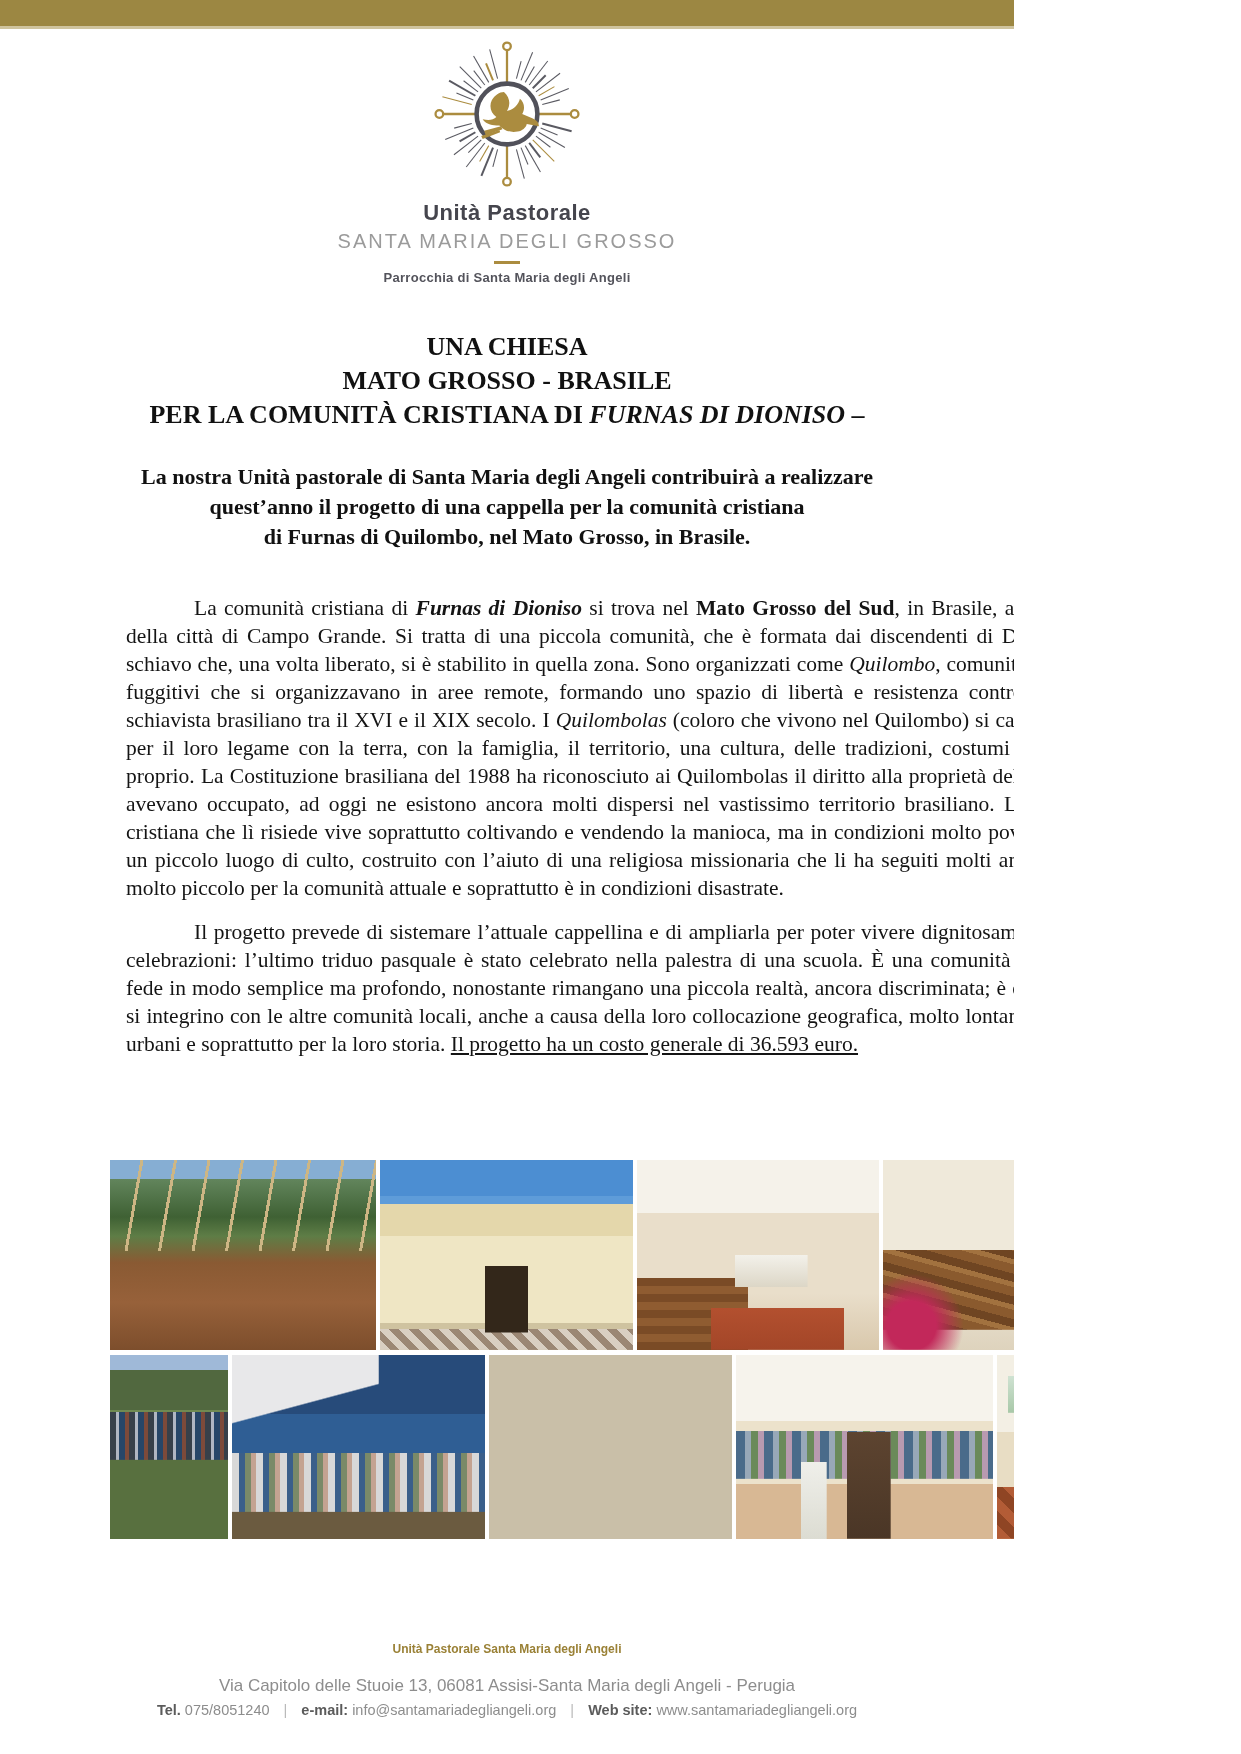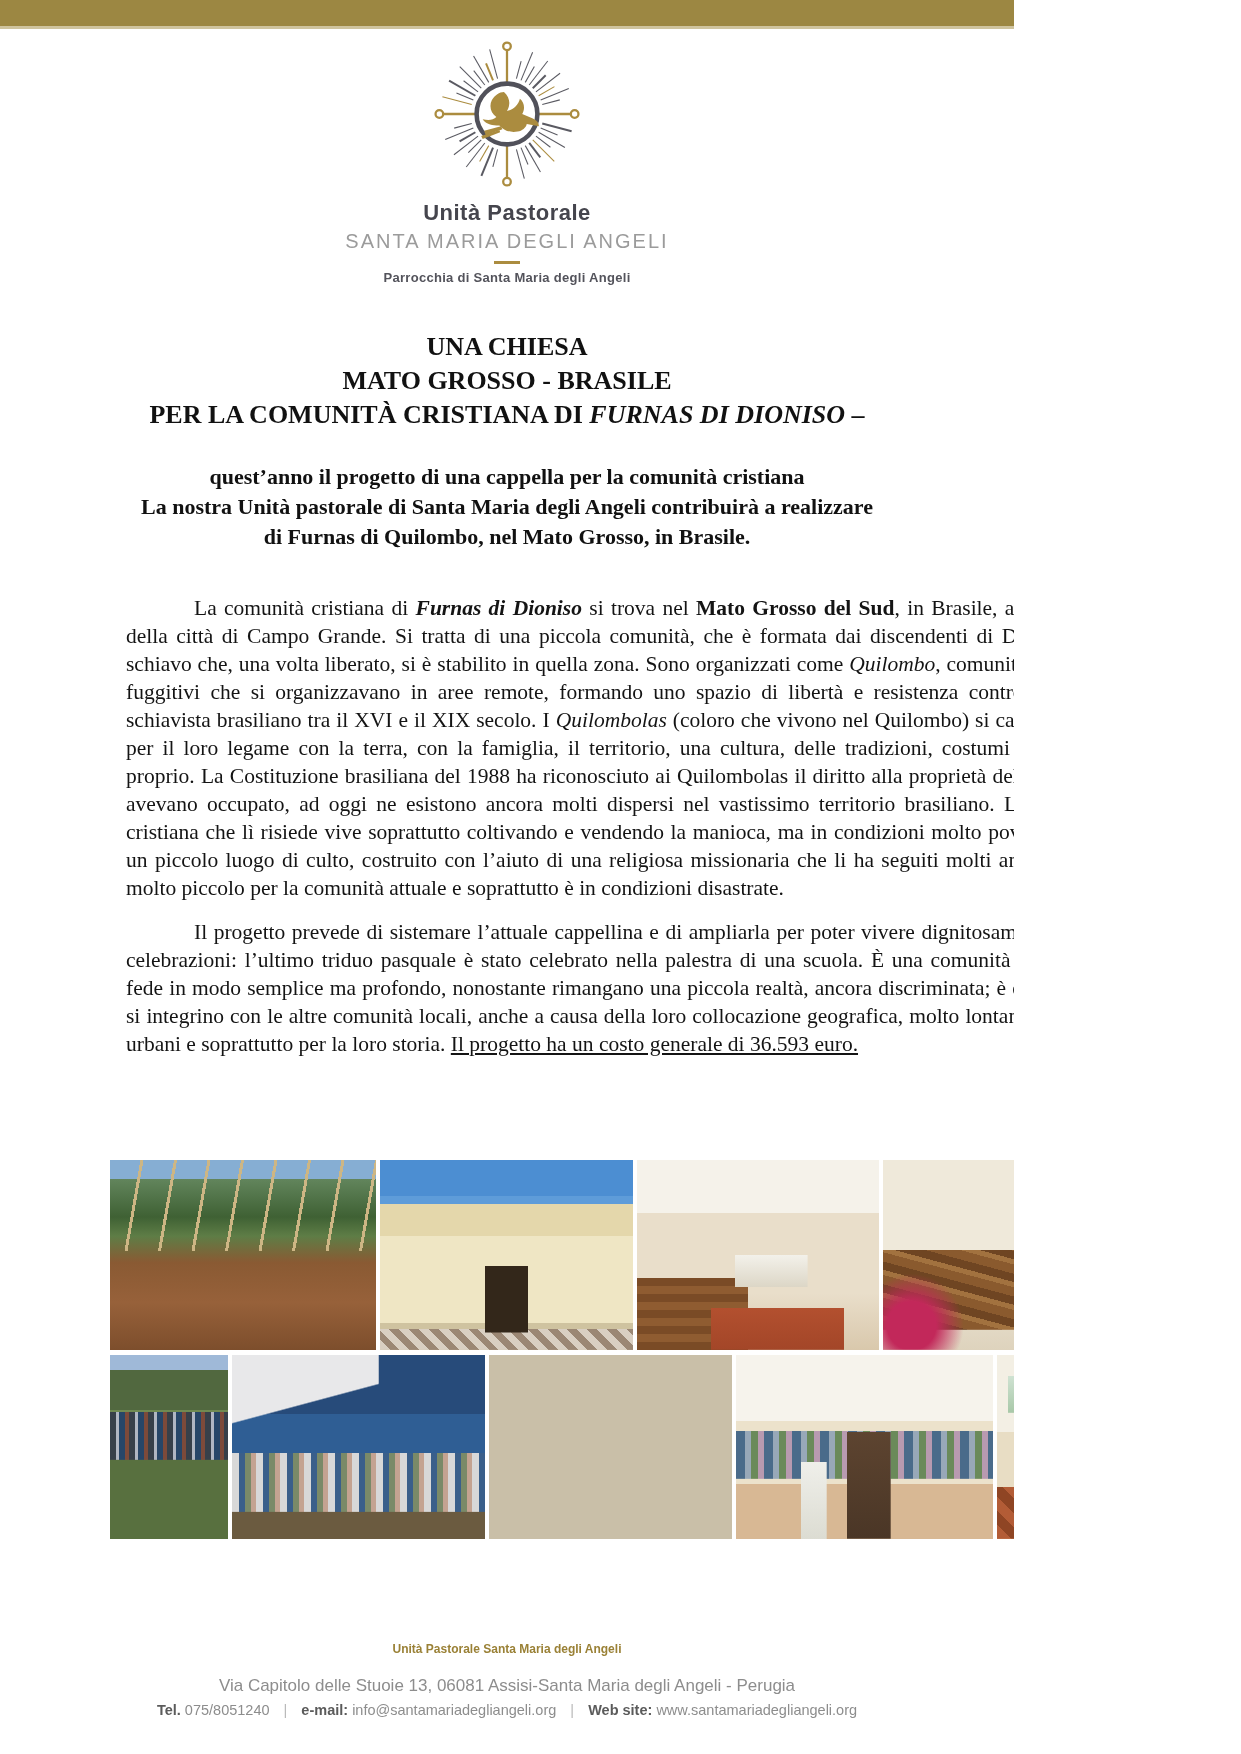--- a/index.html
+++ b/index.html
@@ -177,34 +177,34 @@
 
       <circle cx="100" cy="100" r="40" fill="#ffffff" stroke="#51515a" stroke-width="6"></circle>
 
       <g fill="#ab8c3f">
         <path d="M96 71 c8 7 9 17 4 25 c9 -2 15 -8 17 -16 c6 5 7 13 3 20 l14 6 c5 2 8 6 8 10 l-16 -3 c-1 5 -6 9 -12 10 c-9 2 -18 -1 -24 -8 c-10 1 -18 -2 -22 -8 c8 2 14 1 18 -3 c-7 -5 -10 -14 -6 -22 c4 -7 10 -11 16 -11 z"></path>
         <path d="M70 122 l22 -6 l2 4 l-22 8 z"></path>
         <path d="M66 129 l24 -8 l1 3 l-23 9 z"></path>
       </g>
     </svg>
     <div class="org-name">Unità Pastorale</div>
-    <div class="org-subname">SANTA MARIA DEGLI ANGELI</div>
+    <div class="org-subname">SANTA MARIA DEGLI GROSSO</div>
     <div class="gold-dash"></div>
     <div class="tagline">Parrocchia di Santa Maria degli Angeli</div>
   </header>
 
   <h1 class="doc-title">
     <span class="line">UNA CHIESA</span>
     <span class="line">MATO GROSSO - BRASILE</span>
     <span class="line"><span>PER LA COMUNITÀ CRISTIANA DI </span><span style="font-style: italic;">FURNAS DI DIONISO</span><span> –</span></span>
   </h1>
 
   <div class="intro">
+    <span class="line" style="display:block">La nostra Unità pastorale di Santa Maria degli Angeli contribuirà a realizzare</span>
     <span class="line" style="display:block">quest’anno il progetto di una cappella per la comunità cristiana</span>
-    <span class="line" style="display:block">La nostra Unità pastorale di Santa Maria degli Angeli contribuirà a realizzare</span>
     <span class="line" style="display:block">di Furnas di Quilombo, nel Mato Grosso, in Brasile.</span>
   </div>
 
   <div class="body-text">
     <p><span>La comunità cristiana di </span><span style="font-weight: 700; font-style: italic;">Furnas di Dioniso</span><span> si trova nel </span><span style="font-weight: 700;">Mato Grosso del Sud</span><span>, in Brasile, alla periferia della città di Campo Grande. Si tratta di una piccola comunità, che è formata dai discendenti di Dioniso, uno schiavo che, una volta liberato, si è stabilito in quella zona. Sono organizzati come </span><span style="font-style: italic;">Quilombo</span><span>, comunità di schiavi fuggitivi che si organizzavano in aree remote, formando uno spazio di libertà e resistenza contro il regime schiavista brasiliano tra il XVI e il XIX secolo. I </span><span style="font-style: italic;">Quilombolas</span><span> (coloro che vivono nel Quilombo) si caratterizzano per il loro legame con la terra, con la famiglia, il territorio, una cultura, delle tradizioni, costumi e un credo proprio. La Costituzione brasiliana del 1988 ha riconosciuto ai Quilombolas il diritto alla proprietà delle terre che avevano occupato, ad oggi ne esistono ancora molti dispersi nel vastissimo territorio brasiliano. La comunità cristiana che lì risiede vive soprattutto coltivando e vendendo la manioca, ma in condizioni molto povere. Hanno un piccolo luogo di culto, costruito con l’aiuto di una religiosa missionaria che li ha seguiti molti anni fa, ma è molto piccolo per la comunità attuale e soprattutto è in condizioni disastrate.</span></p>
     <p><span>Il progetto prevede di sistemare l’attuale cappellina e di ampliarla per poter vivere dignitosamente le loro celebrazioni: l’ultimo triduo pasquale è stato celebrato nella palestra di una scuola. È una comunità che vive la fede in modo semplice ma profondo, nonostante rimangano una piccola realtà, ancora discriminata; è difficile che si integrino con le altre comunità locali, anche a causa della loro collocazione geografica, molto lontana dai centri urbani e soprattutto per la loro storia. </span><span style="text-decoration: underline;">Il progetto ha un costo generale di 36.593 euro.</span></p>
   </div>
 
   <div class="collage">
     <div class="row row1">

